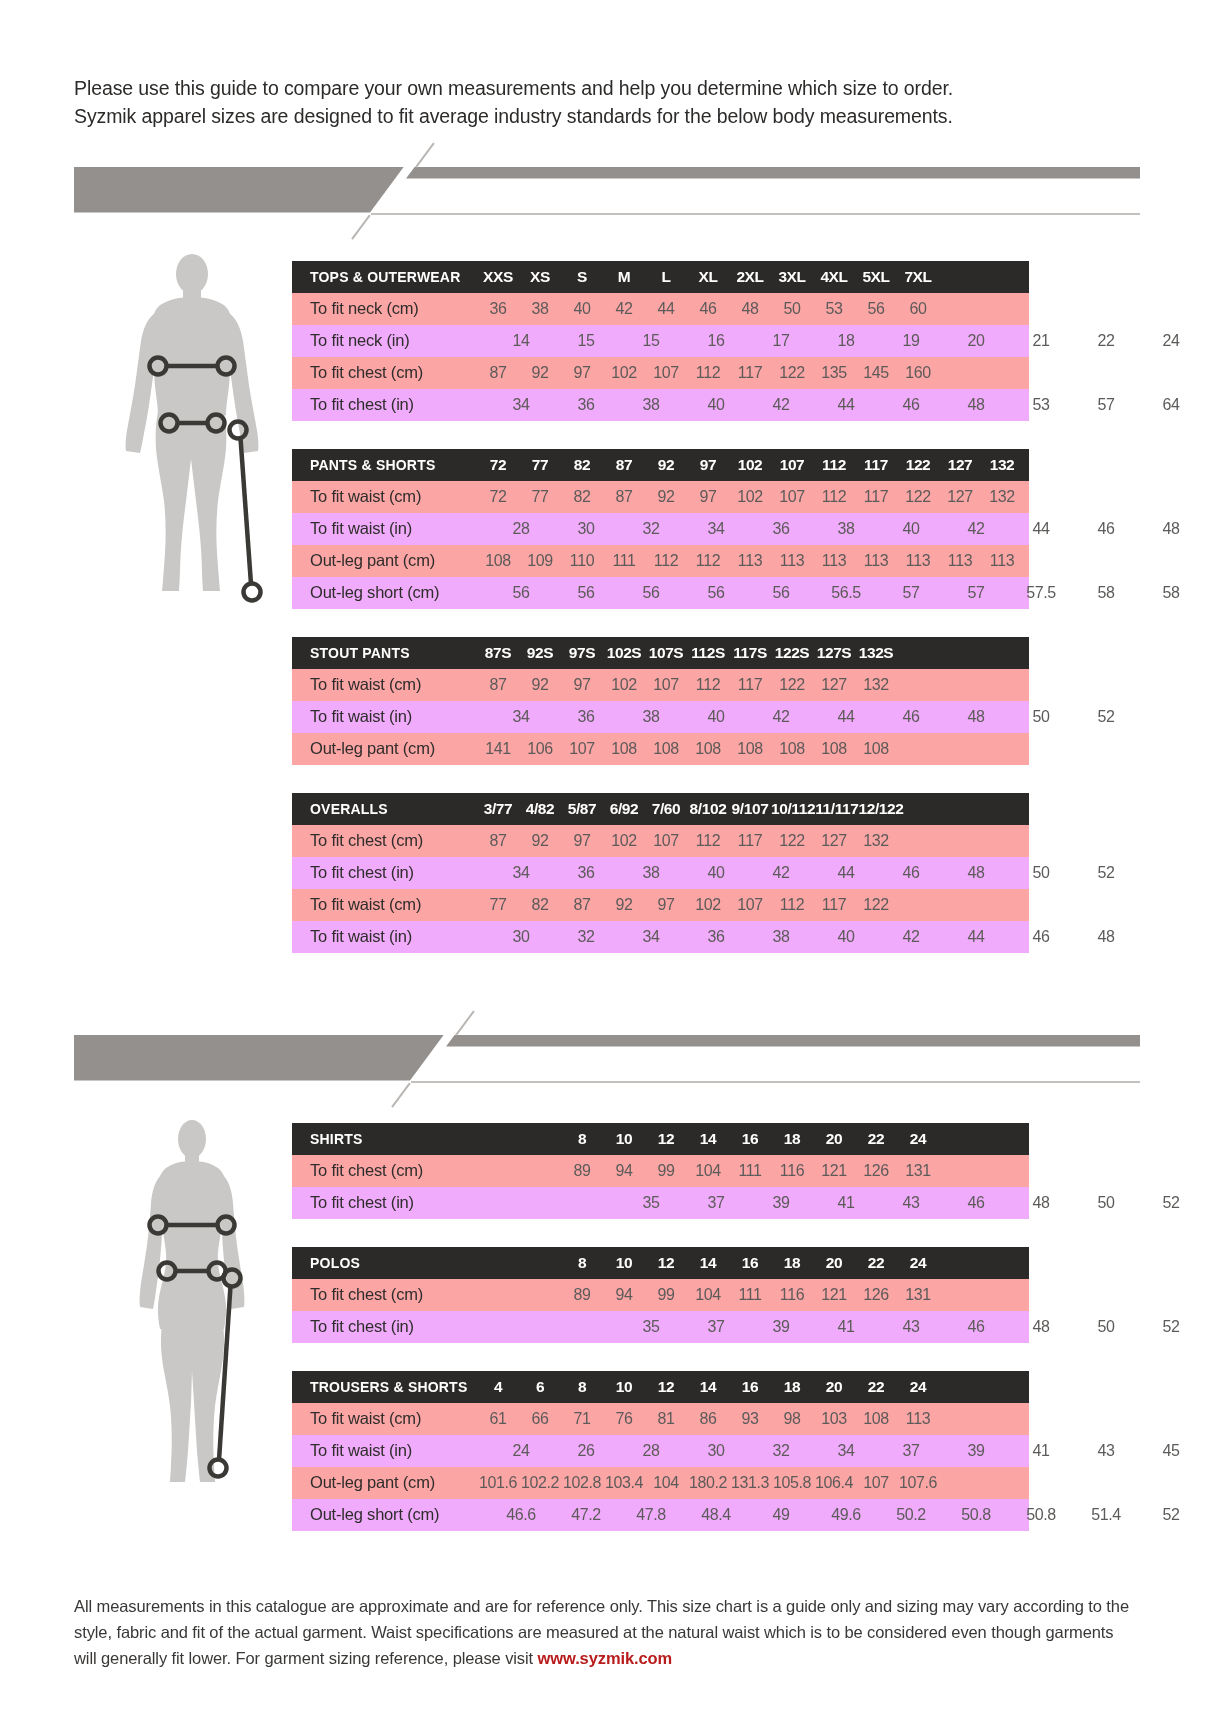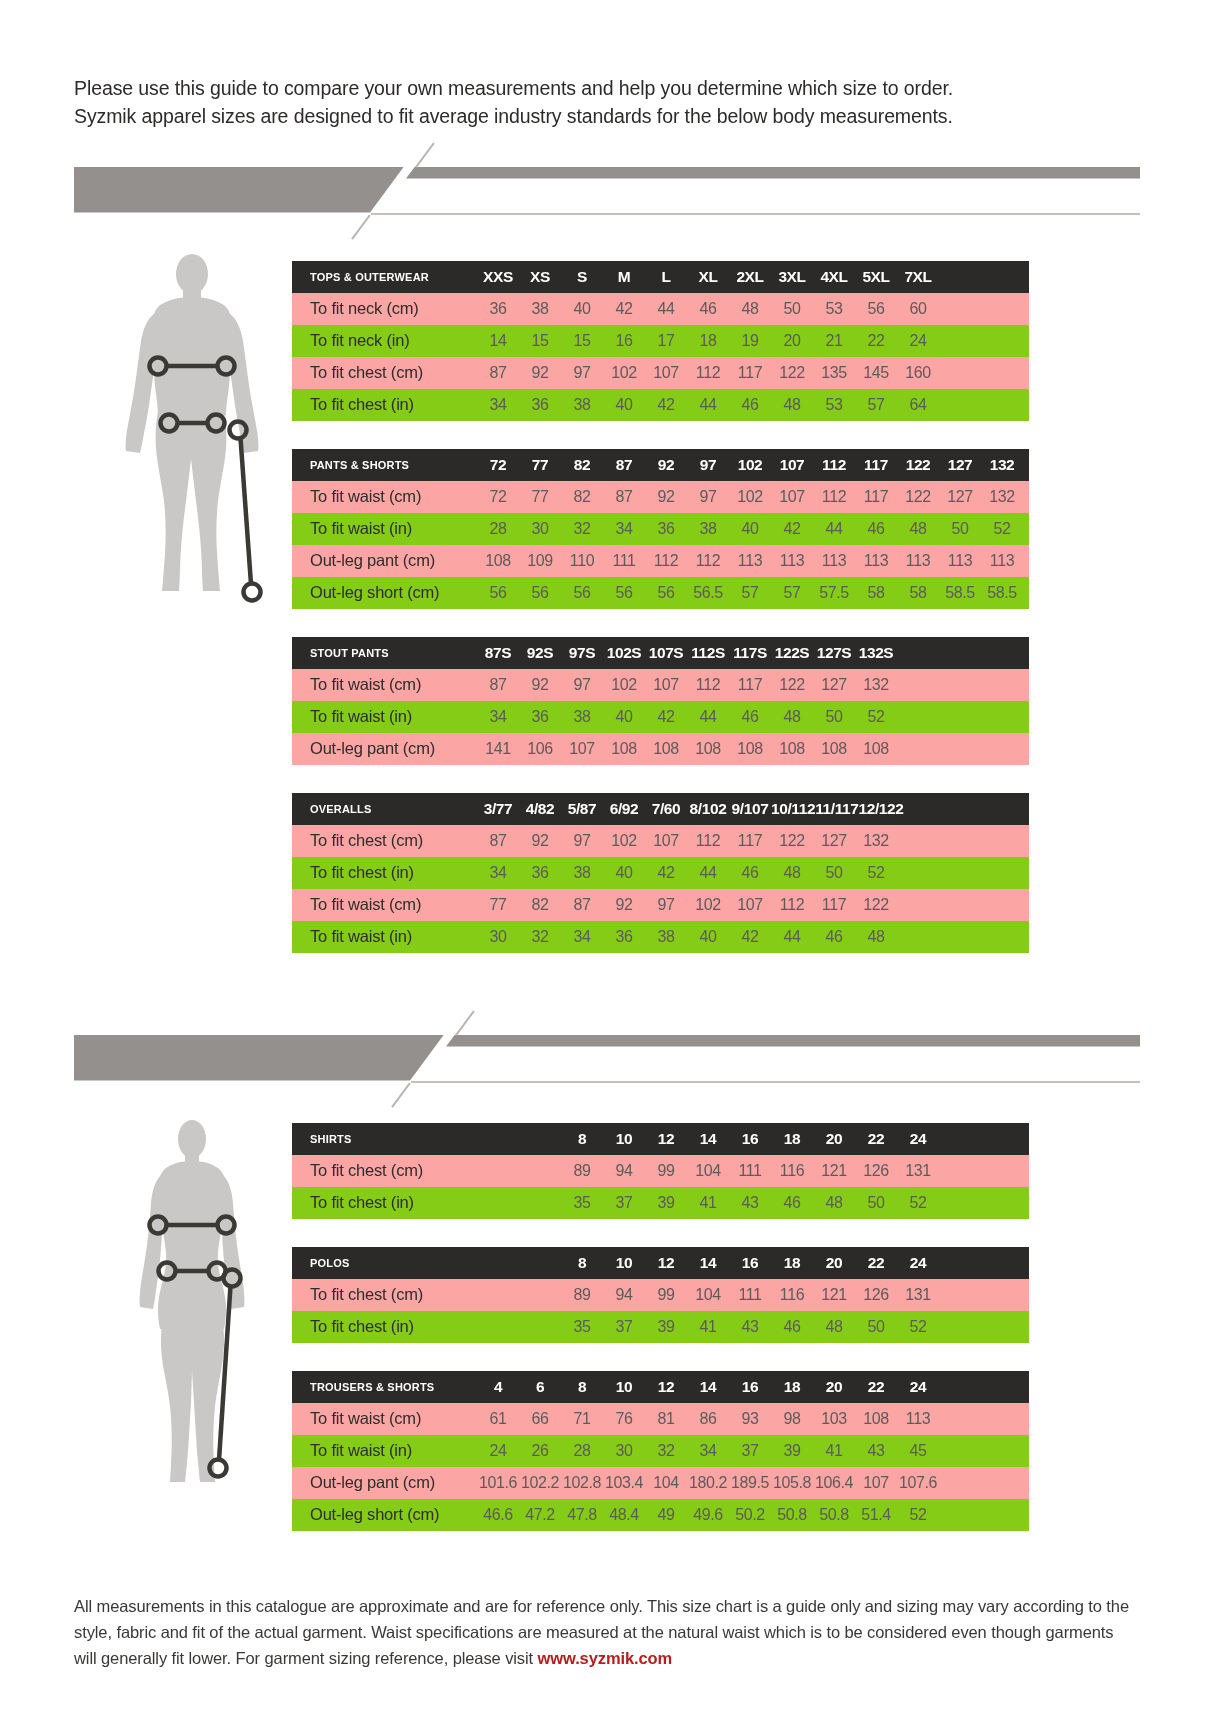--- a/index.html
+++ b/index.html
@@ -43,24 +43,24 @@
   .figure { position:absolute; }
   .figure-mens   { left:38px; top:86px; }
   .figure-womens { left:56px; top:84px; }
 
   
   .tables { margin-left:218px; width:737px; }
   .section-mens   .table:first-child { margin-top:48px; }
   .section-womens .table:first-child { margin-top:42px; }
   .table { margin-bottom:28px; }
   .trow { display:flex; align-items:center; height:32px; width:737px; background:#fca5a5; }
-  .trow.alt { background:#84cc16; }
+  .trow.alt { background:#f0abfc;gap:23px; }
   .trow.thead { background:#2b2a28; }
   .tlabel { flex:0 0 185px; padding-left:18px; font-size:16.5px; color:#2f2d2b; letter-spacing:-0.2px; white-space:nowrap; }
-  .thead .tlabel { color:#ffffff; font-weight:bold; font-size:11px; letter-spacing:0.2px; }
+  .thead .tlabel { color:#ffffff; font-weight:bold; font-size:14px; letter-spacing:0.2px; }
   .tcell { flex:0 0 42px; text-align:center; font-size:16px; color:#5d5b59; letter-spacing:-0.4px; white-space:nowrap; }
   .thead .tcell { color:#ffffff; font-weight:bold; font-size:15.5px; }
 
   
   .footer { margin-top:62px; width:1066px; font-size:16.5px; line-height:1.6; color:#3a3836; letter-spacing:-0.1px; }
   .footer .link { font-weight:bold; color:#b91c1c; }
 
   svg .body { fill:#c9c8c6; }
   svg .meas { stroke:#3b3936; stroke-width:4.5; fill:none; }
 </style>
@@ -562,21 +562,21 @@
             <div class="tcell">45</div>
           </div>
           <div class="trow">
             <div class="tlabel">Out-leg pant (cm)</div>
             <div class="tcell">101.6</div>
             <div class="tcell">102.2</div>
             <div class="tcell">102.8</div>
             <div class="tcell">103.4</div>
             <div class="tcell">104</div>
             <div class="tcell">180.2</div>
-            <div class="tcell">189.5</div>
+            <div class="tcell">131.3</div>
             <div class="tcell">105.8</div>
             <div class="tcell">106.4</div>
             <div class="tcell">107</div>
             <div class="tcell">107.6</div>
           </div>
           <div class="trow alt">
             <div class="tlabel">Out-leg short (cm)</div>
             <div class="tcell">46.6</div>
             <div class="tcell">47.2</div>
             <div class="tcell">47.8</div>

